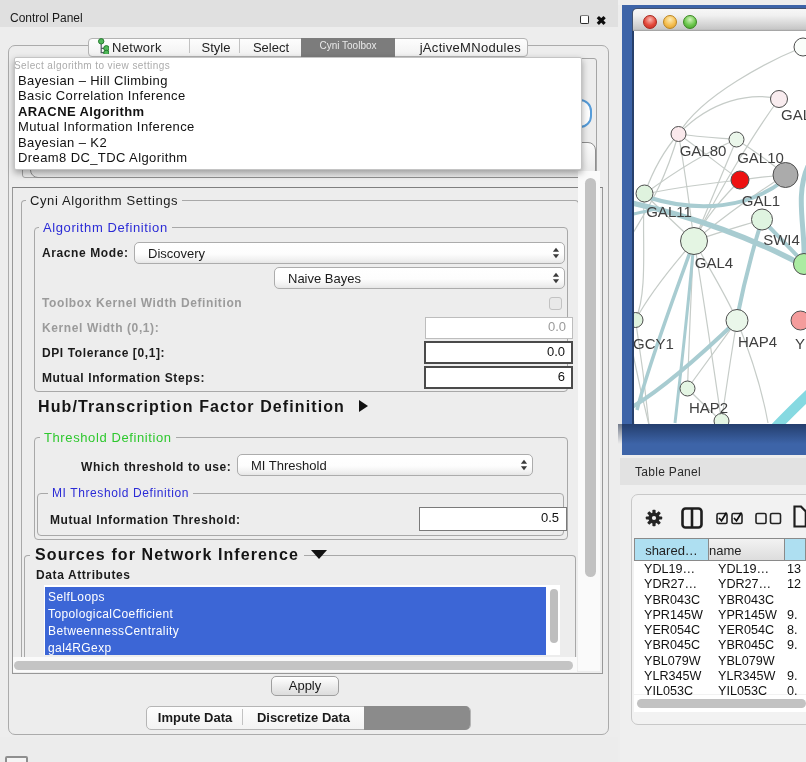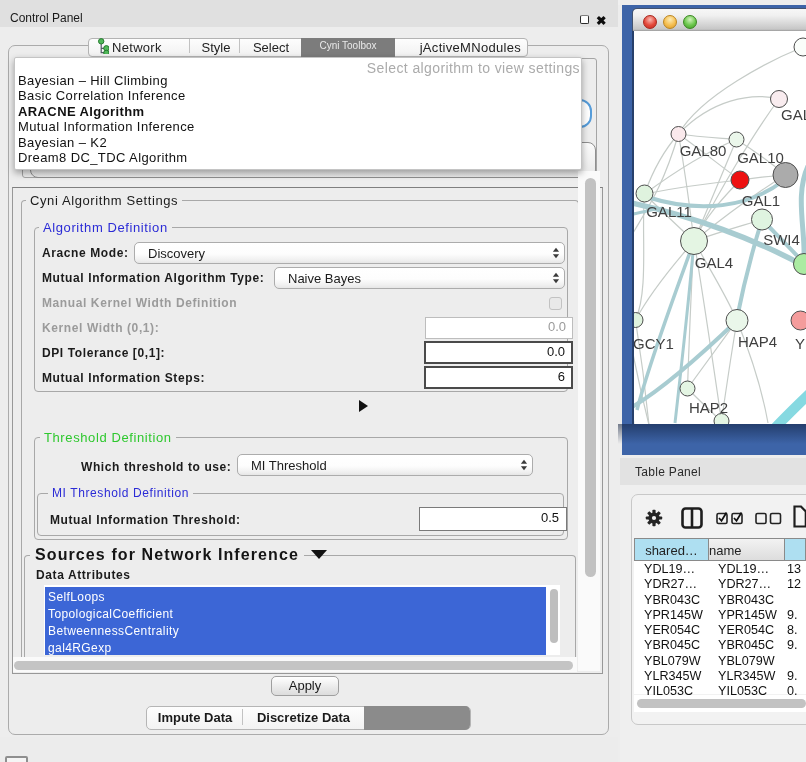--- a/index.html
+++ b/index.html
@@ -63,41 +63,41 @@
 
   <div class="abs lbl" style="left:42px;top:246px;">Aracne Mode:</div>
   <div class="combo" style="left:134px;top:241.5px;width:429px;height:20px;">
     <span class="ct">Discovery</span>
     <svg class="spin" viewBox="0 0 9 13">
         <path d="M4.5 0.5 L8 5 L1 5 Z" fill="#3a3a3a"></path>
         <path d="M4.5 12.5 L8 8 L1 8 Z" fill="#3a3a3a"></path>
       </svg>
   </div>
 
-  <div class="abs lbl" style="left:42px;top:271px;">Mutual Information Algorithm Type:</div>
   <div class="combo" style="left:274px;top:266.5px;width:289px;height:20px;">
     <span class="ct">Naive Bayes</span>
     <svg class="spin" viewBox="0 0 9 13">
         <path d="M4.5 0.5 L8 5 L1 5 Z" fill="#3a3a3a"></path>
         <path d="M4.5 12.5 L8 8 L1 8 Z" fill="#3a3a3a"></path>
       </svg>
   </div>
 
-  <div class="abs dlbl" style="left:42px;top:296px;">Manual Kernel Width Definition</div>
+  <div class="abs dlbl" style="left:42px;top:296px;">Toolbox Kernel Width Definition</div>
   <div class="abs" style="left:549px;top:296.5px;width:11px;height:11px;background:#E9E9E9;border:1px solid #C2C2C2;border-radius:3px;"></div>
 
   <div class="abs dlbl" style="left:42px;top:321px;">Kernel Width (0,1):</div>
   <div class="field" style="left:425px;top:316.5px;width:140px;height:19px;border:1px solid #BDBDBD;color:#9b9b9b;padding:1px 6px 0 0;">0.0</div>
 
   <div class="abs lbl" style="left:42px;top:346px;text-align:right;">DPI Tolerance [0,1]:</div>
   <div class="field" style="left:424px;top:341px;width:139px;height:18px;border:2px solid #4a4a4a;padding:1px 6px 0 0;">0.0</div>
 
   <div class="abs lbl" style="left:42px;top:371px;">Mutual Information Steps:</div>
   <div class="field" style="left:424px;top:366px;width:139px;height:18px;border:2px solid #4a4a4a;padding:1px 6px 0 0;">6</div>
 
+  <div class="abs" style="left:38px;top:398px;font-size:16px;font-weight:bold;color:#151515;letter-spacing:1.1px;">Hub/Transcription Factor Definition</div>
   <div class="abs" style="left:359px;top:400px;width:0;height:0;border-left:9px solid #111;border-top:6.5px solid transparent;border-bottom:6.5px solid transparent;"></div>
 
   <div class="group" style="left:34px;top:437px;width:532px;height:101px;"></div>
   <div class="gtitle" style="left:40px;top:431px;color:#2EC82E;">Threshold Definition</div>
 
   <div class="abs lbl" style="left:81px;top:460px;">Which threshold to use:</div>
   <div class="combo" style="left:237px;top:454px;width:294px;height:20px;">
     <span class="ct">MI Threshold</span>
     <svg class="spin" viewBox="0 0 9 13">
         <path d="M4.5 0.5 L8 5 L1 5 Z" fill="#3a3a3a"></path>
@@ -135,21 +135,21 @@
   <div class="abs" style="left:242px;top:709px;width:1px;height:16px;background:#C2C2C2;"></div>
   <div class="abs" style="left:246px;top:710px;width:115px;text-align:center;font-size:13px;font-weight:bold;color:#1a1a1a;">Discretize Data</div>
   <div class="abs" style="left:364px;top:706px;width:106px;height:24px;background:#8B8B8B;border-radius:0 5px 5px 0;"></div>
   <div class="abs" style="left:364px;top:710px;width:106px;text-align:center;font-size:13px;font-weight:bold;color:#E2E2E2;margin-top:40px;">Infer Network</div>
 
   <div class="abs" style="left:0;top:737px;width:618px;height:25px;background:#ECECEC;"></div>
 
   <div class="abs" style="left:5px;top:756px;width:19px;height:10px;border:2px solid #8F8F8F;border-radius:2px;background:#F5F5F5;"></div>
 
   <div class="abs" style="left:14px;top:57px;width:566px;height:111px;background:#fff;border:1px solid #C4C4C4;border-radius:2px;box-shadow:0 3px 7px rgba(0,0,0,0.35);"></div>
-  <div class="abs" style="left:14px;top:60px;width:566px;text-align:right;font-size:14px;color:#ABABAB;letter-spacing:0.4px;">Select algorithm to view settings</div>
+  <div class="abs" style="left:14px;top:60px;width:566px;text-align:left;font-size:10px;color:#ABABAB;letter-spacing:0.4px;">Select algorithm to view settings</div>
   <div class="abs" style="left:18px;top:73px;font-size:13px;line-height:15.4px;color:#111;letter-spacing:0.4px;">
     Bayesian – Hill Climbing<br>
     Basic Correlation Inference<br>
     <b>ARACNE Algorithm</b><br>
     Mutual Information Inference<br>
     Bayesian – K2<br>
     Dream8 DC_TDC Algorithm
   </div>
 
   <div class="abs" style="left:622px;top:5px;width:184px;height:450px;background:#3D64A8;"></div>

